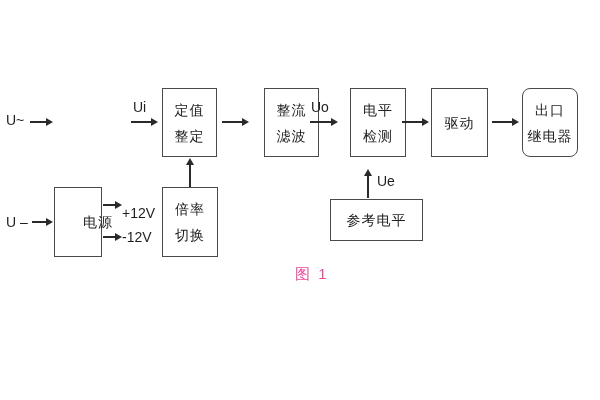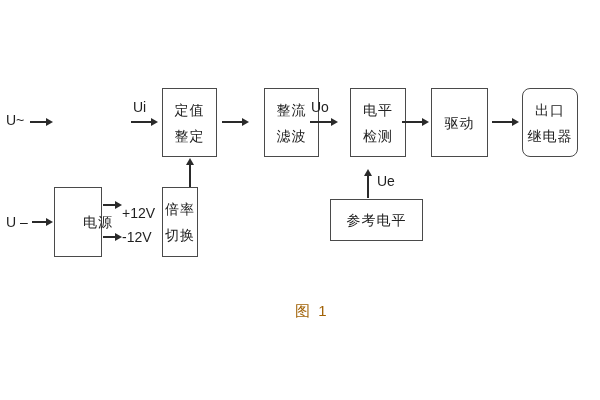--- a/index.html
+++ b/index.html
@@ -66,24 +66,23 @@
     left: 50%;
     transform: translateX(-50%);
     width: 0; height: 0;
     border-left: 4px solid transparent;
     border-right: 4px solid transparent;
     border-bottom: 7px solid #2a2a2a;
   }
   .caption {
     position: absolute;
     font-size: 15px;
-    color: #a16207;
+    color: #ec4899;
     letter-spacing: 2px;
     white-space: nowrap;
-    margin-top: 37px;
   }
 </style>
 </head>
 <body>
 
 <div class="canvas">
 
   <span class="lbl" style="left:6px; top:113px;">U~</span>
   <span class="lbl" style="left:6px; top:215px;">U –</span>
 
@@ -109,21 +108,21 @@
 
   <div class="box" style="left:522px; top:88px; width:56px; height:69px;border-radius:8px;">
     <span>出口</span>
     <span>继电器</span>
   </div>
 
   <div class="box" style="left:54px; top:187px; width:48px; height:70px;padding-left:40px;">
     <span>电源</span>
   </div>
 
-  <div class="box" style="left:162px; top:187px; width:36px; height:70px;">
+  <div class="box" style="left:162px; top:187px; width:56px; height:70px;">
     <span>倍率</span>
     <span>切换</span>
   </div>
 
   <div class="box" style="left:330px; top:199px; width:93px; height:42px;">
     <span>参考电平</span>
   </div>
 
   <span class="lbl" style="left:133px; top:100px;">Ui</span>
   <span class="lbl" style="left:311px; top:100px;">Uo</span>

